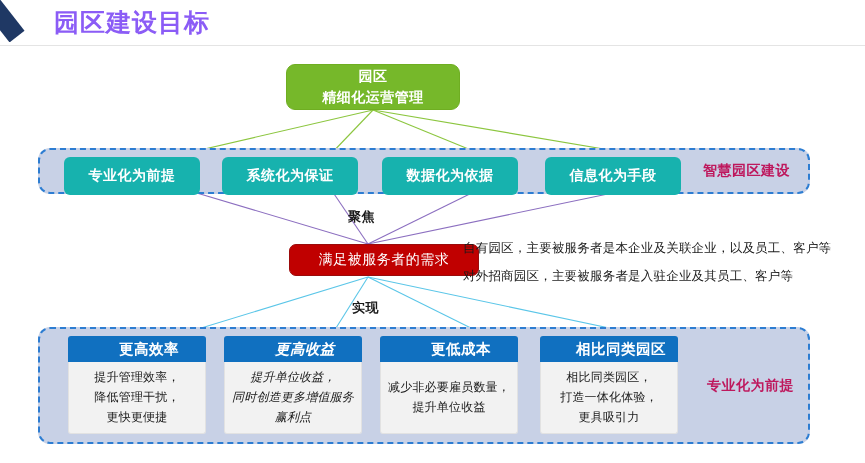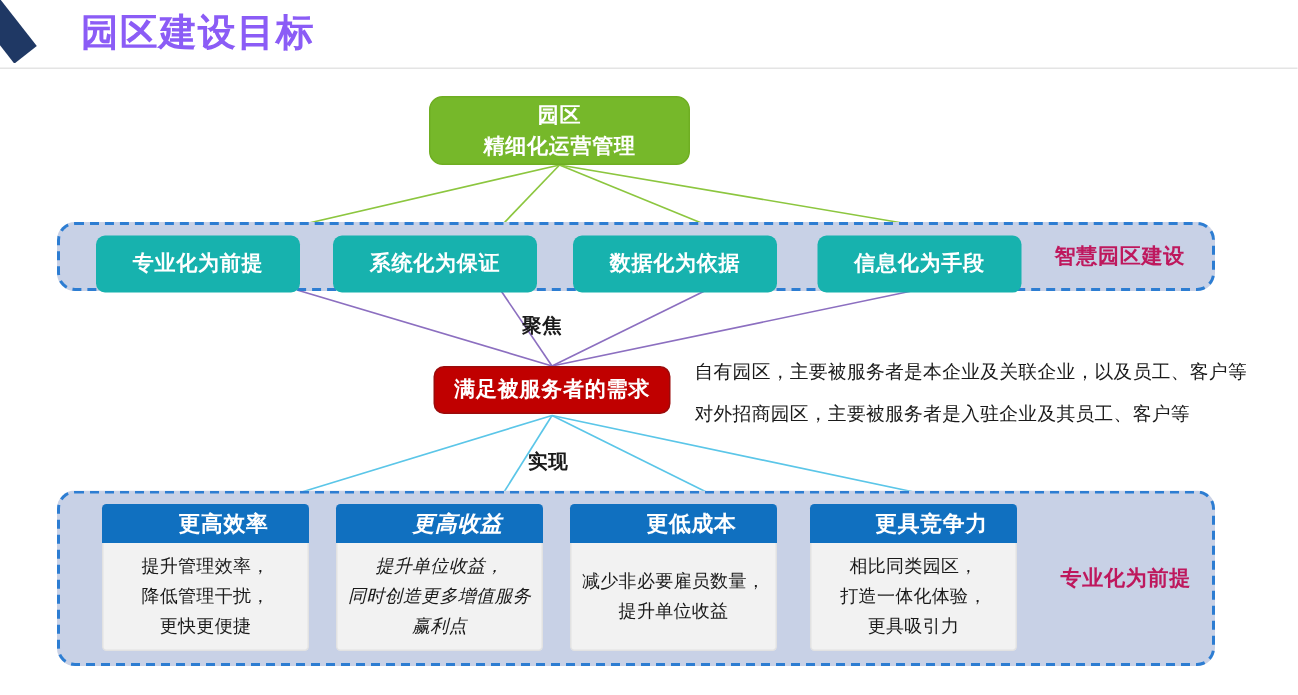--- a/index.html
+++ b/index.html
@@ -145,27 +145,27 @@
     white-space: nowrap;
     letter-spacing: 0.5px;
   }
   .label-focus { left: 348px; top: 208px; }
   .label-realize { left: 352px; top: 299px; }
 
   
   .red-box {
     position: absolute;
     left: 289px; top: 244px;
-    width: 158px; height: 32px;
+    width: 190px; height: 32px;
     background: #C00000;
     border: 1.5px solid #9B0B0B;
     border-radius: 7px;
     color: #ffffff;
     font-size: 14px;
-    font-weight: 700;
+    font-weight: 400;
     display: flex;
     align-items: center;
     justify-content: center;
     letter-spacing: 0.5px;
     box-sizing: border-box;
     white-space: nowrap;
   }
 
   
   .note {
@@ -304,21 +304,21 @@
         </div>
       </div>
       <div class="card" style="left: 380px;">
         <div class="card-head">更低成本</div>
         <div class="card-body">
           <div class="card-line">减少非必要雇员数量，</div>
           <div class="card-line">提升单位收益</div>
         </div>
       </div>
       <div class="card" style="left: 540px;">
-        <div class="card-head">更具竞争力</div>
+        <div class="card-head">相比同类园区</div>
         <div class="card-body">
           <div class="card-line">相比同类园区，</div>
           <div class="card-line">打造一体化体验，</div>
           <div class="card-line">更具吸引力</div>
         </div>
       </div>
     </div>
 
 </div>
 

